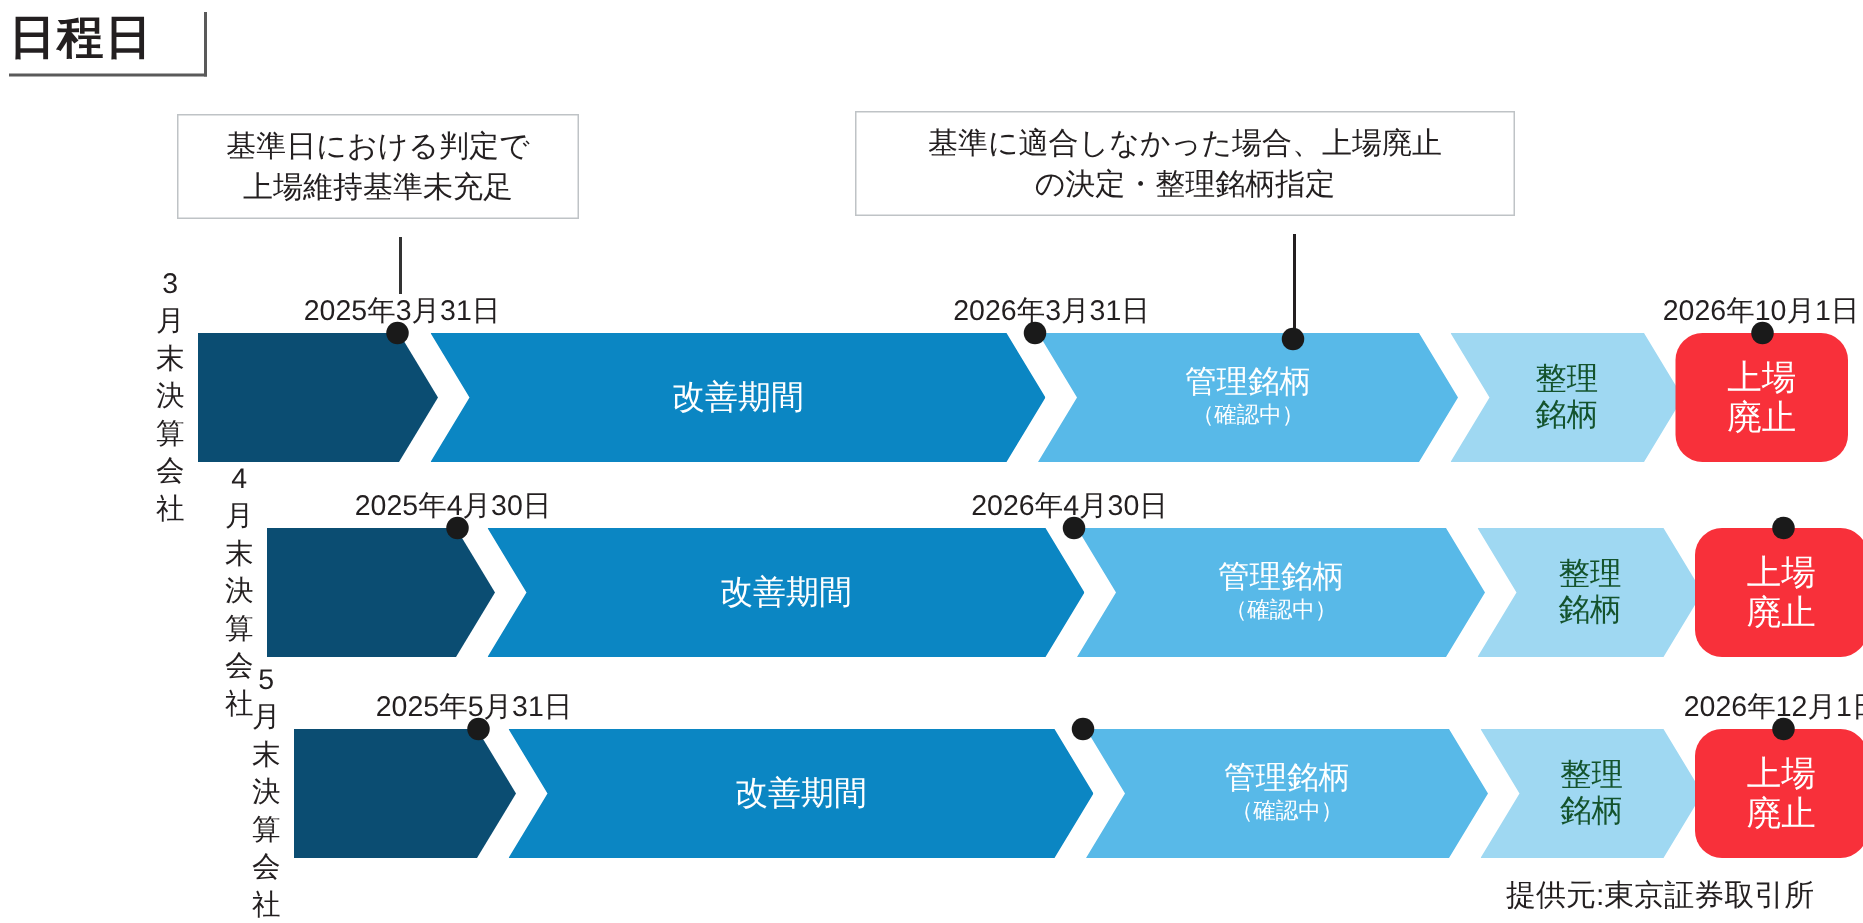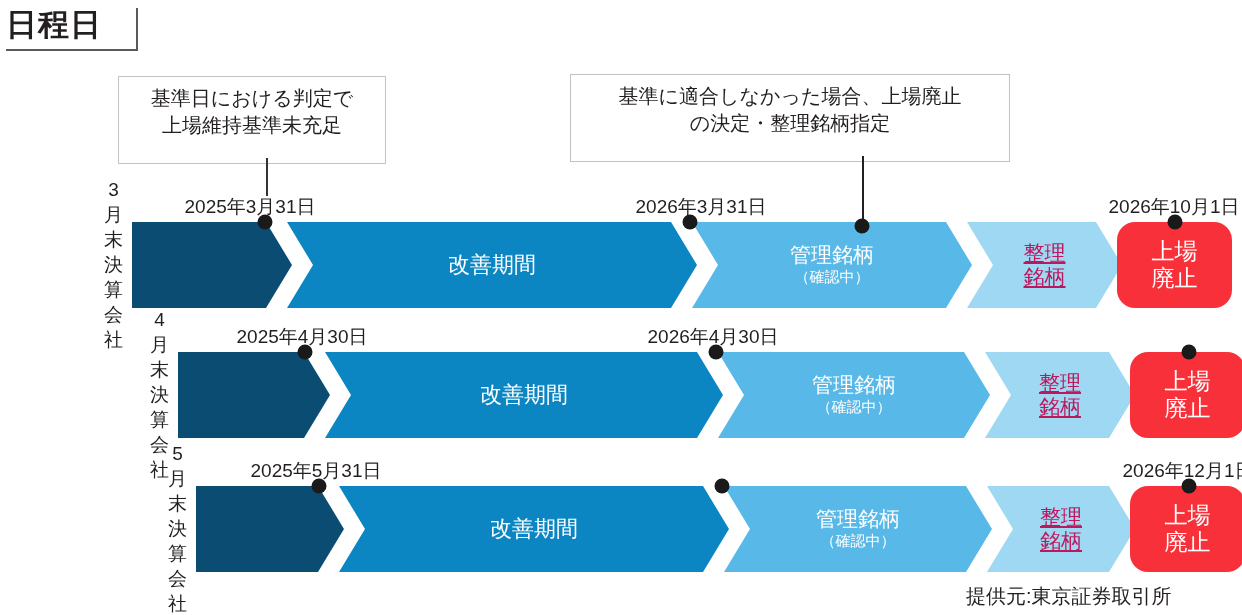--- a/index.html
+++ b/index.html
@@ -43,21 +43,21 @@
     white-space: nowrap;
   }
 
   
   .callout {
     position: absolute;
     border: 1px solid #bfc3c6;
     background: #ffffff;
     box-sizing: border-box;
     text-align: center;
-    padding: 8px 12px 24px 12px;
+    padding: 8px 12px 6px 12px;
     font-size: 20px;
     line-height: 1.34;
     color: #231f20;
     white-space: pre-line;
   }
   .callout-line {
     position: absolute;
     width: 2px;
     background: #231f20;
   }
@@ -112,21 +112,21 @@
 
   
   .seg.arrow-both {
     clip-path: polygon(0 0, calc(100% - 26px) 0, 100% 50%, calc(100% - 26px) 100%, 0 100%, 26px 50%);
   }
   .seg.arrow-right {
     clip-path: polygon(0 0, calc(100% - 26px) 0, 100% 50%, calc(100% - 26px) 100%, 0 100%);
   }
 
   .txt-white  { color: #ffffff; }
-  .txt-blue   { color: #be185d; text-decoration: underline; }
+  .txt-blue   { color: #14532d; }
   .f22 { font-size: 22px; }
   .f21 { font-size: 21px; }
 
   
   .badge-red {
     position: absolute;
     top: 0;
     height: 86px;
     background: #f8303a;
     border-radius: 18px;
@@ -203,21 +203,21 @@
     <div class="seg seiri arrow-both" style="left:835px; width:155px;">
       <span class="seg-text txt-blue f21" style="white-space:pre-line;">整理
 銘柄</span>
     </div>
 
     <div class="badge-red" style="left:985px; width:115px;">
       <span style="white-space:pre-line;">上場
 廃止</span>
     </div>
 
-    <div class="date-label" style="left:118px; top:-28px;">2025年3月31日</div>
+    <div class="date-label" style="left:136px; top:-28px;">2025年3月31日</div>
     <div class="date-label" style="left:569px; top:-28px;">2026年3月31日</div>
     <div class="date-label" style="left:1042px; top:-28px;">2026年10月1日</div>
 
     <div class="dot" style="left:133px; top:0px;"></div>
     <div class="dot" style="left:558px; top:0px;"></div>
     <div class="dot" style="left:730px; top:4px;"></div>
     <div class="dot" style="left:1043px; top:0px;"></div>
   </div>
 
   <div class="row" style="left:178px; top:352px; width:975px;">
@@ -285,15 +285,15 @@
     </div>
 
     <div class="date-label" style="left:120px; top:-28px;">2025年5月31日</div>
     <div class="date-label" style="left:992px; top:-28px;">2026年12月1日</div>
 
     <div class="dot" style="left:123px; top:0px;"></div>
     <div class="dot" style="left:526px; top:0px;"></div>
     <div class="dot" style="left:993px; top:0px;"></div>
   </div>
 
-  <div class="credit" style="left:966px; top:583px;">提供元:東京証券取引所</div>
+  <div class="credit" style="left:1004px; top:583px;">提供元:東京証券取引所</div>
 
 </div>
 
 </body></html>

